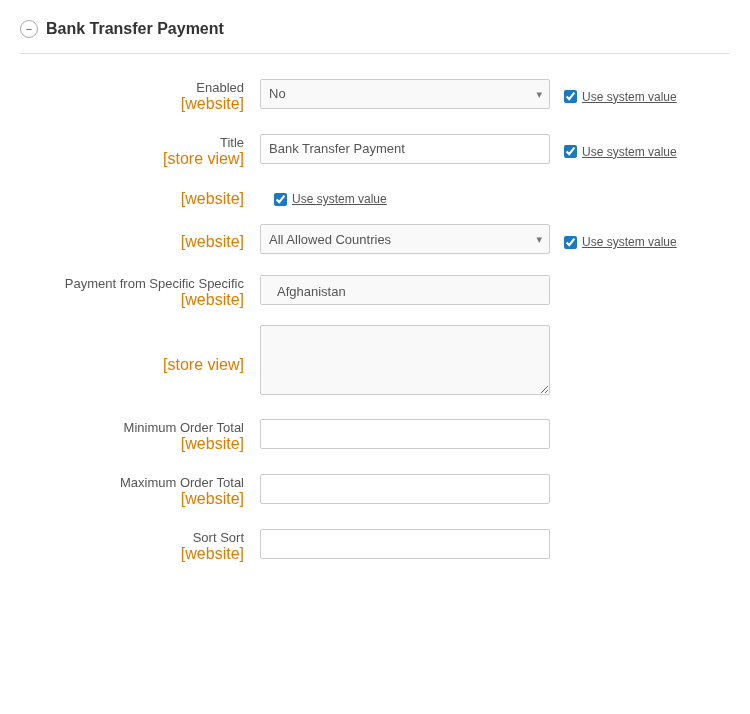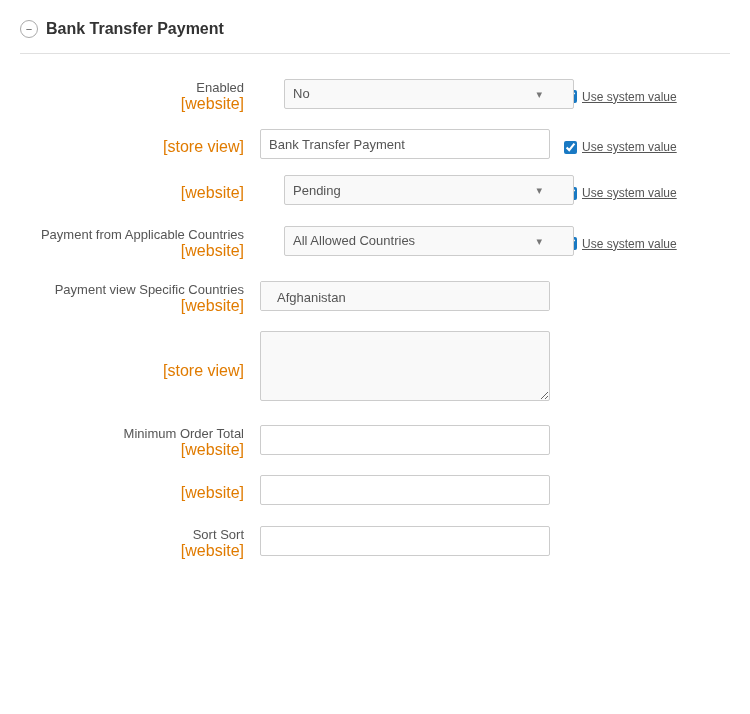--- a/index.html
+++ b/index.html
@@ -110,21 +110,20 @@
       right: 8px;
       top: 50%;
       transform: translateY(-50%);
       font-size: 11px;
       color: #777;
       pointer-events: none;
     }
 
     .select-wrapper select {
       padding-right: 36px;
-      margin-left: 24px;
     }
 
     .country-listbox {
       width: 100%;
       height: 220px;
       border: 1px solid #ccc;
       background: #f9f9f9;
       overflow-y: scroll;
       font-size: 13px;
     }
@@ -185,62 +184,59 @@
       </div>
       <div class="form-check-col">
         <label class="use-system-value">
           <input type="checkbox" checked="" style="">
           <span>Use system value</span>
         </label>
       </div>
     </div>
     <div class="form-row">
       <div class="form-label-col">
+        <span class="label-main">Title</span>
         <span class="label-scope">[store view]</span>
       </div>
       <div class="form-control-col"><input type="text" value="Bank Transfer Payment" style=""></div>
       <div class="form-check-col">
         <label class="use-system-value">
           <input type="checkbox" checked="" style="">
           <span>Use system value</span>
         </label>
       </div>
     </div>
     <div class="form-row">
       <div class="form-label-col">
         <span class="label-scope">[website]</span>
       </div>
-      <div class="form-control-col">
-        <div class="select-wrapper"><select><option>Pending</option><option>Processing</option><option>Complete</option></select></div>
-      </div>
-      <div class="form-check-col">
-        <label class="use-system-value">
-          <input type="checkbox" checked="" style="">
-          <span>Use system value</span>
-        </label>
-      </div>
-    </div>
-    <div class="form-row">
-      <div class="form-label-col">
-        <span class="label-main">Payment from Applicable Countries</span>
+      <div class="form-check-col">
+        <label class="use-system-value">
+          <input type="checkbox" checked="" style="">
+          <span>Use system value</span>
+        </label>
+      </div>
+    </div>
+    <div class="form-row">
+      <div class="form-label-col">
         <span class="label-scope">[website]</span>
       </div>
       <div class="form-control-col">
         <div class="select-wrapper"><select><option>All Allowed Countries</option><option>Specific Countries</option></select></div>
       </div>
       <div class="form-check-col">
         <label class="use-system-value">
           <input type="checkbox" checked="" style="">
           <span>Use system value</span>
         </label>
       </div>
     </div>
     <div class="form-row">
       <div class="form-label-col">
-        <span class="label-main">Payment view Specific Countries</span>
+        <span class="label-main">Payment from Specific Specific</span>
         <span class="label-scope">[website]</span>
       </div>
       <div class="form-control-col"><select multiple="" class="country-listbox">
           <option>Afghanistan</option>
           <option>Åland Islands</option>
           <option>Albania</option>
           <option>Algeria</option>
           <option>American Samoa</option>
           <option>Andorra</option>
           <option>Angola</option>
@@ -260,20 +256,21 @@
     <div class="form-row">
       <div class="form-label-col">
         <span class="label-main">Minimum Order Total</span>
         <span class="label-scope">[website]</span>
       </div>
       <div class="form-control-col"><input type="text" style=""></div>
       <div class="form-check-col"></div>
     </div>
     <div class="form-row">
       <div class="form-label-col">
+        <span class="label-main">Maximum Order Total</span>
         <span class="label-scope">[website]</span>
       </div>
       <div class="form-control-col"><input type="text" style=""></div>
       <div class="form-check-col"></div>
     </div>
     <div class="form-row">
       <div class="form-label-col">
         <span class="label-main">Sort Sort</span>
         <span class="label-scope">[website]</span>
       </div>

